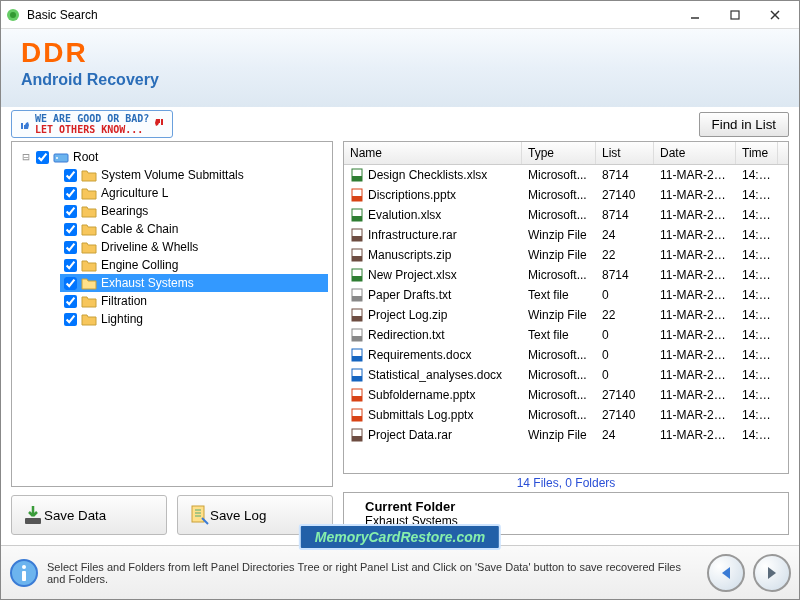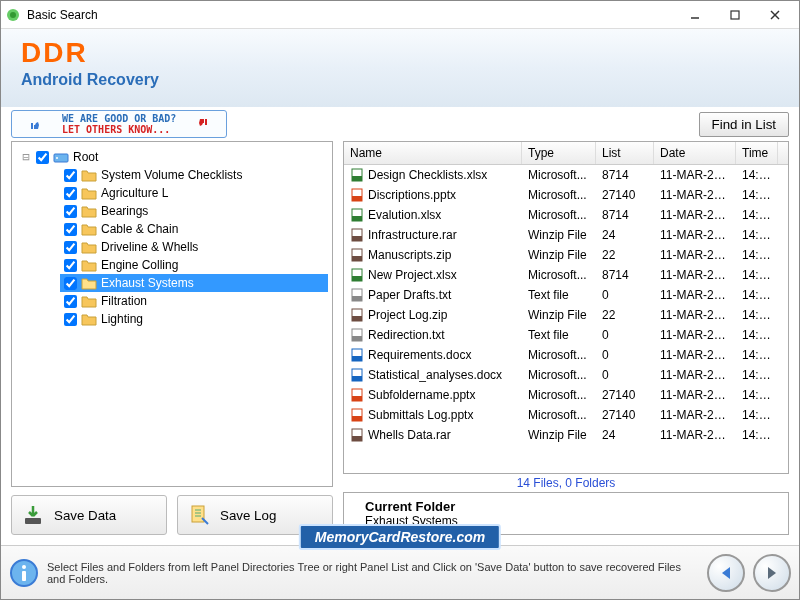--- a/index.html
+++ b/index.html
@@ -6,37 +6,37 @@
 body { font-family: "Segoe UI", Tahoma, sans-serif; font-size: 12px; background: #fff; width: 800px; height: 600px; overflow: hidden; }
 .window { width: 800px; height: 600px; border: 1px solid #888; display: flex; flex-direction: column; }
 .titlebar { height: 28px; background: #fff; display: flex; align-items: center; padding: 0 4px; border-bottom: 1px solid #ddd; }
 .titlebar .icon { width: 16px; height: 16px; margin-right: 6px; }
 .titlebar .title { flex: 1; font-size: 12px; }
 .titlebar .winbtn { width: 40px; height: 24px; display: flex; align-items: center; justify-content: center; cursor: pointer; }
 .header { height: 78px; background: linear-gradient(180deg, #f8fbfe 0%, #e8f0f8 50%, #dde8f2 100%); position: relative; padding: 8px 20px; }
 .header .ddr { font-family: Arial Black, sans-serif; font-size: 28px; font-weight: 900; color: #ff6600; letter-spacing: 2px; }
 .header .subtitle { font-family: Arial, sans-serif; font-size: 16px; color: #2a6db8; font-weight: bold; margin-top: 2px; }
 .toolbar { height: 34px; display: flex; align-items: center; padding: 0 10px; gap: 6px; }
-.feedback { border: 1px solid #6aa0dd; border-radius: 3px; padding: 2px 16px; display: flex; align-items: center; gap: 20px; background: #fafdff; }
+.feedback { border: 1px solid #6aa0dd; border-radius: 3px; padding: 2px 6px; display: flex; align-items: center; gap: 3px; background: #fafdff; }
 .feedback .l1 { font-family: monospace; font-size: 10px; color: #2a6db8; font-weight: bold; }
 .feedback .l2 { font-family: monospace; font-size: 10px; color: #d62222; font-weight: bold; }
 .toolbar .spacer { flex: 1; }
 .findbtn { border: 1px solid #999; background: linear-gradient(180deg,#fefefe,#e6e6e6); padding: 4px 12px; border-radius: 2px; cursor: pointer; }
 .content { flex: 1; display: flex; gap: 10px; padding: 0 10px 10px 10px; min-height: 0; }
 .leftcol { width: 322px; display: flex; flex-direction: column; gap: 8px; }
 .treepane { flex: 1; border: 1px solid #aaa; background: #fff; overflow-y: scroll; padding: 6px 4px; }
 .treerow { display: flex; align-items: center; gap: 4px; padding: 2px 4px; cursor: pointer; white-space: nowrap; }
 .treerow.root { margin-left: 0; }
 .treerow.child { margin-left: 44px; }
 .treerow input[type=checkbox] { width: 13px; height: 13px; }
 .treerow .fld { width: 16px; height: 13px; }
 .treerow.selected { background: #3399ff; color: #fff; }
 .treerow .connector { color: #999; font-family: monospace; width: 12px; text-align: center; }
 .btnrow { display: flex; gap: 10px; }
-.bigbtn { flex: 1; border: 1px solid #bbb; background: linear-gradient(180deg,#fdfdfd,#eaeaea); padding: 8px 10px; border-radius: 3px; display: flex; align-items: center; gap: 10px; cursor: pointer; }
+.bigbtn { flex: 1; border: 1px solid #bbb; background: linear-gradient(180deg,#fdfdfd,#eaeaea); padding: 8px 10px; border-radius: 3px; display: flex; align-items: center; cursor: pointer; }
 .bigbtn .bi { width: 22px; height: 22px; }
 .rightcol { flex: 1; display: flex; flex-direction: column; min-width: 0; }
 .listpane { flex: 1; border: 1px solid #aaa; background: #fff; overflow: hidden; display: flex; flex-direction: column; }
 .listhead { display: flex; background: linear-gradient(180deg,#fdfdfd,#ececec); border-bottom: 1px solid #ccc; }
 .listhead div { padding: 4px 6px; border-right: 1px solid #ddd; font-size: 12px; }
 .listbody { flex: 1; overflow-y: scroll; overflow-x: scroll; }
 .listrow { display: flex; padding: 2px 0; cursor: pointer; white-space: nowrap; }
 .listrow div { padding: 1px 6px; overflow: hidden; text-overflow: ellipsis; font-size: 12px; }
 .c-name { width: 178px; display: flex; align-items: center; gap: 4px; }
 .c-type { width: 74px; }
@@ -44,21 +44,21 @@
 .c-date { width: 82px; }
 .c-time { width: 42px; }
 .fi { width: 14px; height: 14px; flex-shrink: 0; }
 .summary { color: #2a4fd6; text-align: center; font-size: 12px; padding: 2px; }
 .curfolder { border: 1px solid #aaa; padding: 6px 21px; }
 .curfolder .lbl { font-weight: bold; font-size: 13px; }
 .footer { height: 54px; border-top: 1px solid #ccc; display: flex; align-items: center; padding: 4px 8px; gap: 8px; background: linear-gradient(180deg,#fafafa,#ededed); }
 .info-icon { width: 30px; height: 30px; flex-shrink: 0; }
 .footer .msg { flex: 1; font-size: 11px; color: #333; }
 .navbtn { width: 38px; height: 38px; border-radius: 50%; border: 2px solid #999; background: radial-gradient(circle at 30% 30%, #fff, #cfdce8); display: flex; align-items: center; justify-content: center; cursor: pointer; }
-.watermark { position: absolute; bottom: 50px; left: 50%; transform: translateX(-50%); background: #2260a8; color: #ffffff; font-style: italic; font-weight: bold; padding: 3px 14px; border: 2px solid #cde4ff; border-radius: 3px; font-size: 14px; z-index: 10; margin-top: 28px; }
+.watermark { position: absolute; bottom: 50px; left: 50%; transform: translateX(-50%); background: #2260a8; color: #86efac; font-style: italic; font-weight: bold; padding: 3px 14px; border: 2px solid #cde4ff; border-radius: 3px; font-size: 14px; z-index: 10; margin-top: 28px; }
 </style>
 </head>
 <body>
 
 <div class="window">
   <div class="titlebar">
     <svg class="icon" viewBox="0 0 16 16">
         <circle cx="8" cy="8" r="6" fill="#6c6"></circle>
         <circle cx="8" cy="8" r="3" fill="#393"></circle>
       </svg>
@@ -114,21 +114,21 @@
               <circle cx="4" cy="7" r="1" fill="#fff"></circle>
             </svg>
           <span>Root</span>
         </div>
         <div id="tree-items">
             <div class="treerow child">
               <input type="checkbox" checked="" style="">
               <svg class="fld" viewBox="0 0 16 13">
                 <path d="M1 2h5l1 2h8v8H1z" fill="#f7c65b" stroke="#c9a038"></path>
               </svg>
-              <span>System Volume Checklists</span>
+              <span>System Volume Submittals</span>
             </div>
             <div class="treerow child">
               <input type="checkbox" checked="" style="">
               <svg class="fld" viewBox="0 0 16 13">
                 <path d="M1 2h5l1 2h8v8H1z" fill="#f7c65b" stroke="#c9a038"></path>
               </svg>
               <span>Agriculture L</span>
             </div>
             <div class="treerow child">
               <input type="checkbox" checked="" style="">
@@ -380,21 +380,21 @@
               <div class="c-size">27140</div>
               <div class="c-date">11-MAR-2024</div>
               <div class="c-time">14:25</div>
             </div>
             <div class="listrow">
               <div class="c-name">
                 <svg class="fi" viewBox="0 0 14 14">
                   <rect x="2" y="1" width="10" height="12" fill="#fff" stroke="#6d4c41"></rect>
                   <rect x="2" y="8" width="10" height="5" fill="#6d4c41"></rect>
                 </svg>
-                <span>Whells Data.rar</span>
+                <span>Project Data.rar</span>
               </div>
               <div class="c-type">Winzip File</div>
               <div class="c-size">24</div>
               <div class="c-date">11-MAR-2024</div>
               <div class="c-time">14:19</div>
             </div>
           </div>
       </div>
       <div class="summary">14 Files, 0 Folders</div>
       <div class="curfolder">

